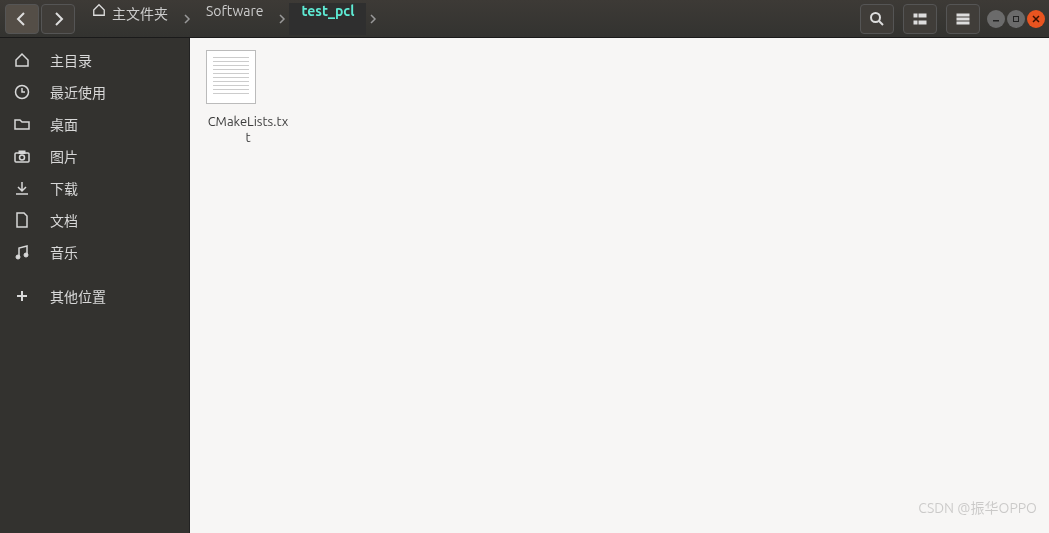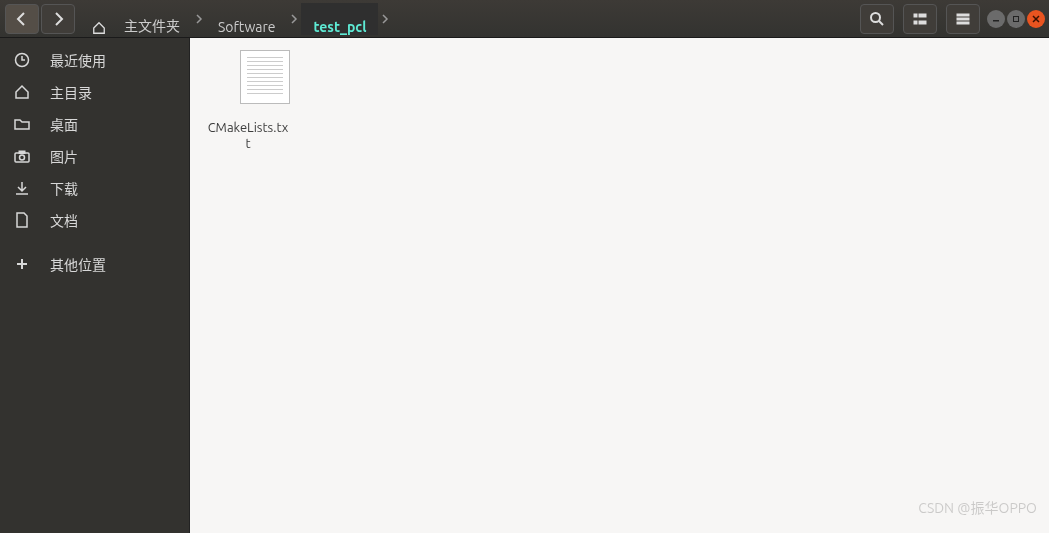--- a/index.html
+++ b/index.html
@@ -32,26 +32,25 @@
     .nav-btn { background: #403d39; border: 1px solid #555; }
     .nav-btn:first-child { background: #544e47; }
     .tool-btn { background: #403d39; border: 1px solid #555; }
     .nav-btn svg, .tool-btn svg { width: 16px; height: 16px; stroke: #ddd; fill: #ddd; }
     .breadcrumb {
       display: flex; align-items: center;
       margin-left: 4px;
       height: 32px;
     }
     .crumb {
-      display: flex; align-items: flex-end;
+      display: flex; align-items: flex-start;
       padding: 0 12px;
       height: 32px;
       color: #ccc;
       position: relative;
-      gap: 12px;
     }
     .crumb.active { background: #2f2f2f; font-weight: bold; color: #5eead4; }
     .crumb-sep {
       width: 14px; height: 32px;
       display: flex; align-items: center; justify-content: center;
       color: #999;
     }
     .crumb-home-icon { margin-right: 6px; }
     .spacer { flex: 1; }
     .win-controls {
@@ -97,22 +96,22 @@
       align-content: flex-start;
       flex-wrap: wrap;
       padding: 12px 16px;
       gap: 22px;
       position: relative;
     }
     .file-item {
       width: 84px;
       display: flex;
       flex-direction: column;
-      align-items: flex-end;
-      gap: 16px;
+      align-items: flex-start;
+      gap: 10px;
     }
     .file-iconbox {
       width: 50px; height: 54px;
       border: 1px solid #bbb;
       background: #fff;
       position: relative;
       overflow: hidden;
     }
     .file-iconbox.text::before {
       content: "";
@@ -230,33 +229,33 @@
         </svg>
     </div>
   </div>
 </div>
 
 <div class="main">
   <div class="sidebar">
     <div class="side-item">
       <span class="side-icon-col">
           <svg viewBox="0 0 16 16">
+            <path d="M2 8 L8 2 L14 8 V14 H2 Z" fill="none" stroke-width="1.5"></path>
+          </svg>
+        </span>
+      <span>主目录</span>
+    </div>
+    <div class="side-item">
+      <span class="side-icon-col">
+          <svg viewBox="0 0 16 16">
             <circle cx="8" cy="8" r="6.5" fill="none" stroke-width="1.5"></circle>
             <path d="M8 4 V8 H11" fill="none" stroke-width="1.5"></path>
           </svg>
         </span>
       <span>最近使用</span>
-    </div>
-    <div class="side-item">
-      <span class="side-icon-col">
-          <svg viewBox="0 0 16 16">
-            <path d="M2 8 L8 2 L14 8 V14 H2 Z" fill="none" stroke-width="1.5"></path>
-          </svg>
-        </span>
-      <span>主目录</span>
     </div>
     <div class="side-item">
       <span class="side-icon-col">
           <svg viewBox="0 0 16 16">
             <path d="M1 4 H6 L8 6 H15 V13 H1 Z" fill="none" stroke-width="1.5"></path>
           </svg>
         </span>
       <span>桌面</span>
     </div>
     <div class="side-item">
@@ -277,20 +276,30 @@
         </span>
       <span>下载</span>
     </div>
     <div class="side-item">
       <span class="side-icon-col">
           <svg viewBox="0 0 16 16">
             <path d="M3 1 H10 L13 4 V15 H3 Z" fill="none" stroke-width="1.5"></path>
           </svg>
         </span>
       <span>文档</span>
+    </div>
+    <div class="side-item">
+      <span class="side-icon-col">
+          <svg viewBox="0 0 16 16">
+            <path d="M5 13 V4 L13 2 V11" fill="none" stroke-width="1.5"></path>
+            <circle cx="4" cy="13" r="2"></circle>
+            <circle cx="12" cy="11" r="2"></circle>
+          </svg>
+        </span>
+      <span>音乐</span>
     </div>
     <div class="side-divider"></div>
     <div class="side-item">
       <span class="side-icon-col">
           <svg viewBox="0 0 16 16">
             <path d="M8 3 V13 M3 8 H13" stroke-width="2"></path>
           </svg>
         </span>
       <span>其他位置</span>
     </div>

